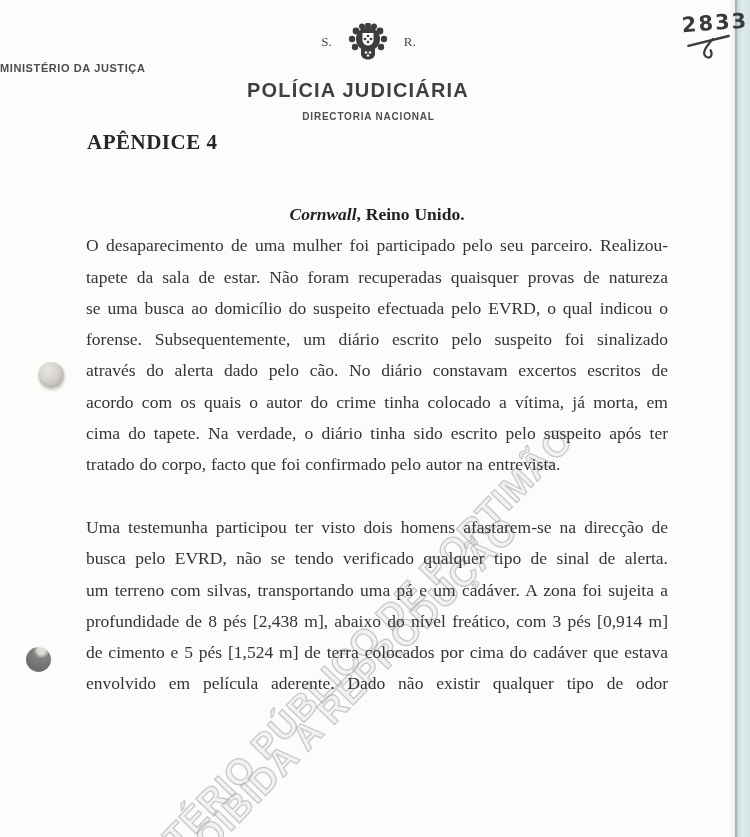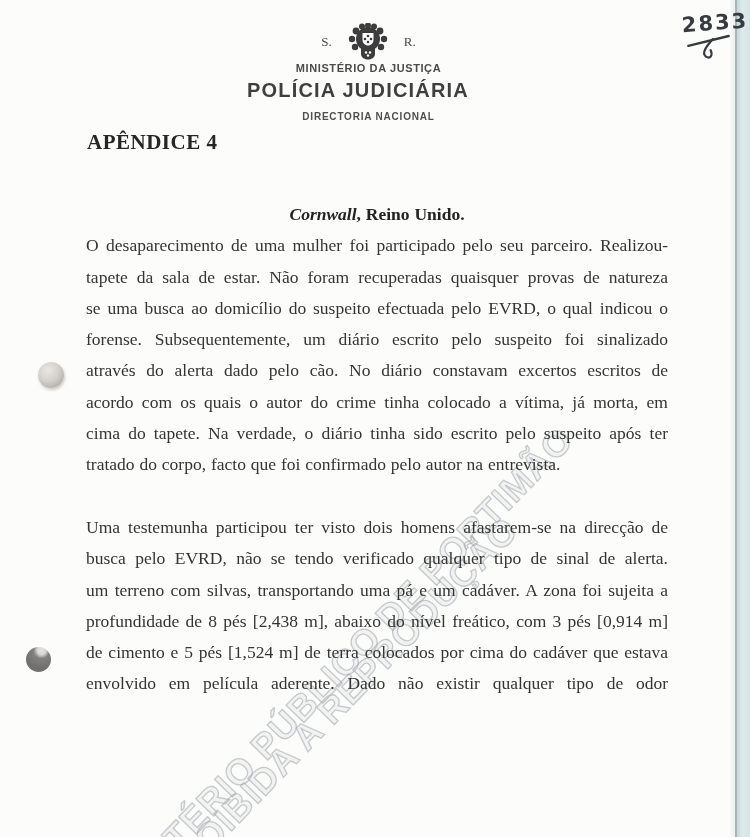--- a/index.html
+++ b/index.html
@@ -30,21 +30,21 @@
   .handwritten svg{position:absolute;left:2px;top:22px;}
   
   .crest-row{
     position:absolute;top:22px;left:0;width:737px;height:40px;
     display:flex;align-items:center;justify-content:center;gap:15px;
   }
   .crest-row .si{
     font-family:"Liberation Serif",serif;font-size:13px;color:#4a4a4a;
   }
   .ministry{
-    position:absolute;top:62px;left:0;width:737px;text-align:center;
+    position:absolute;top:62px;left:0;width:737px;text-align:left;
     font-family:"Liberation Sans",sans-serif;font-weight:bold;
     font-size:11px;letter-spacing:0.6px;color:#4b4b4b;
   }
   .agency{
     position:absolute;top:79px;left:0;width:716px;text-align:center;
     font-family:"Liberation Sans",sans-serif;font-weight:600;
     font-size:20px;letter-spacing:1.2px;color:#3f3f3f;
   }
   .directorate{
     position:absolute;top:111px;left:0;width:737px;text-align:center;

